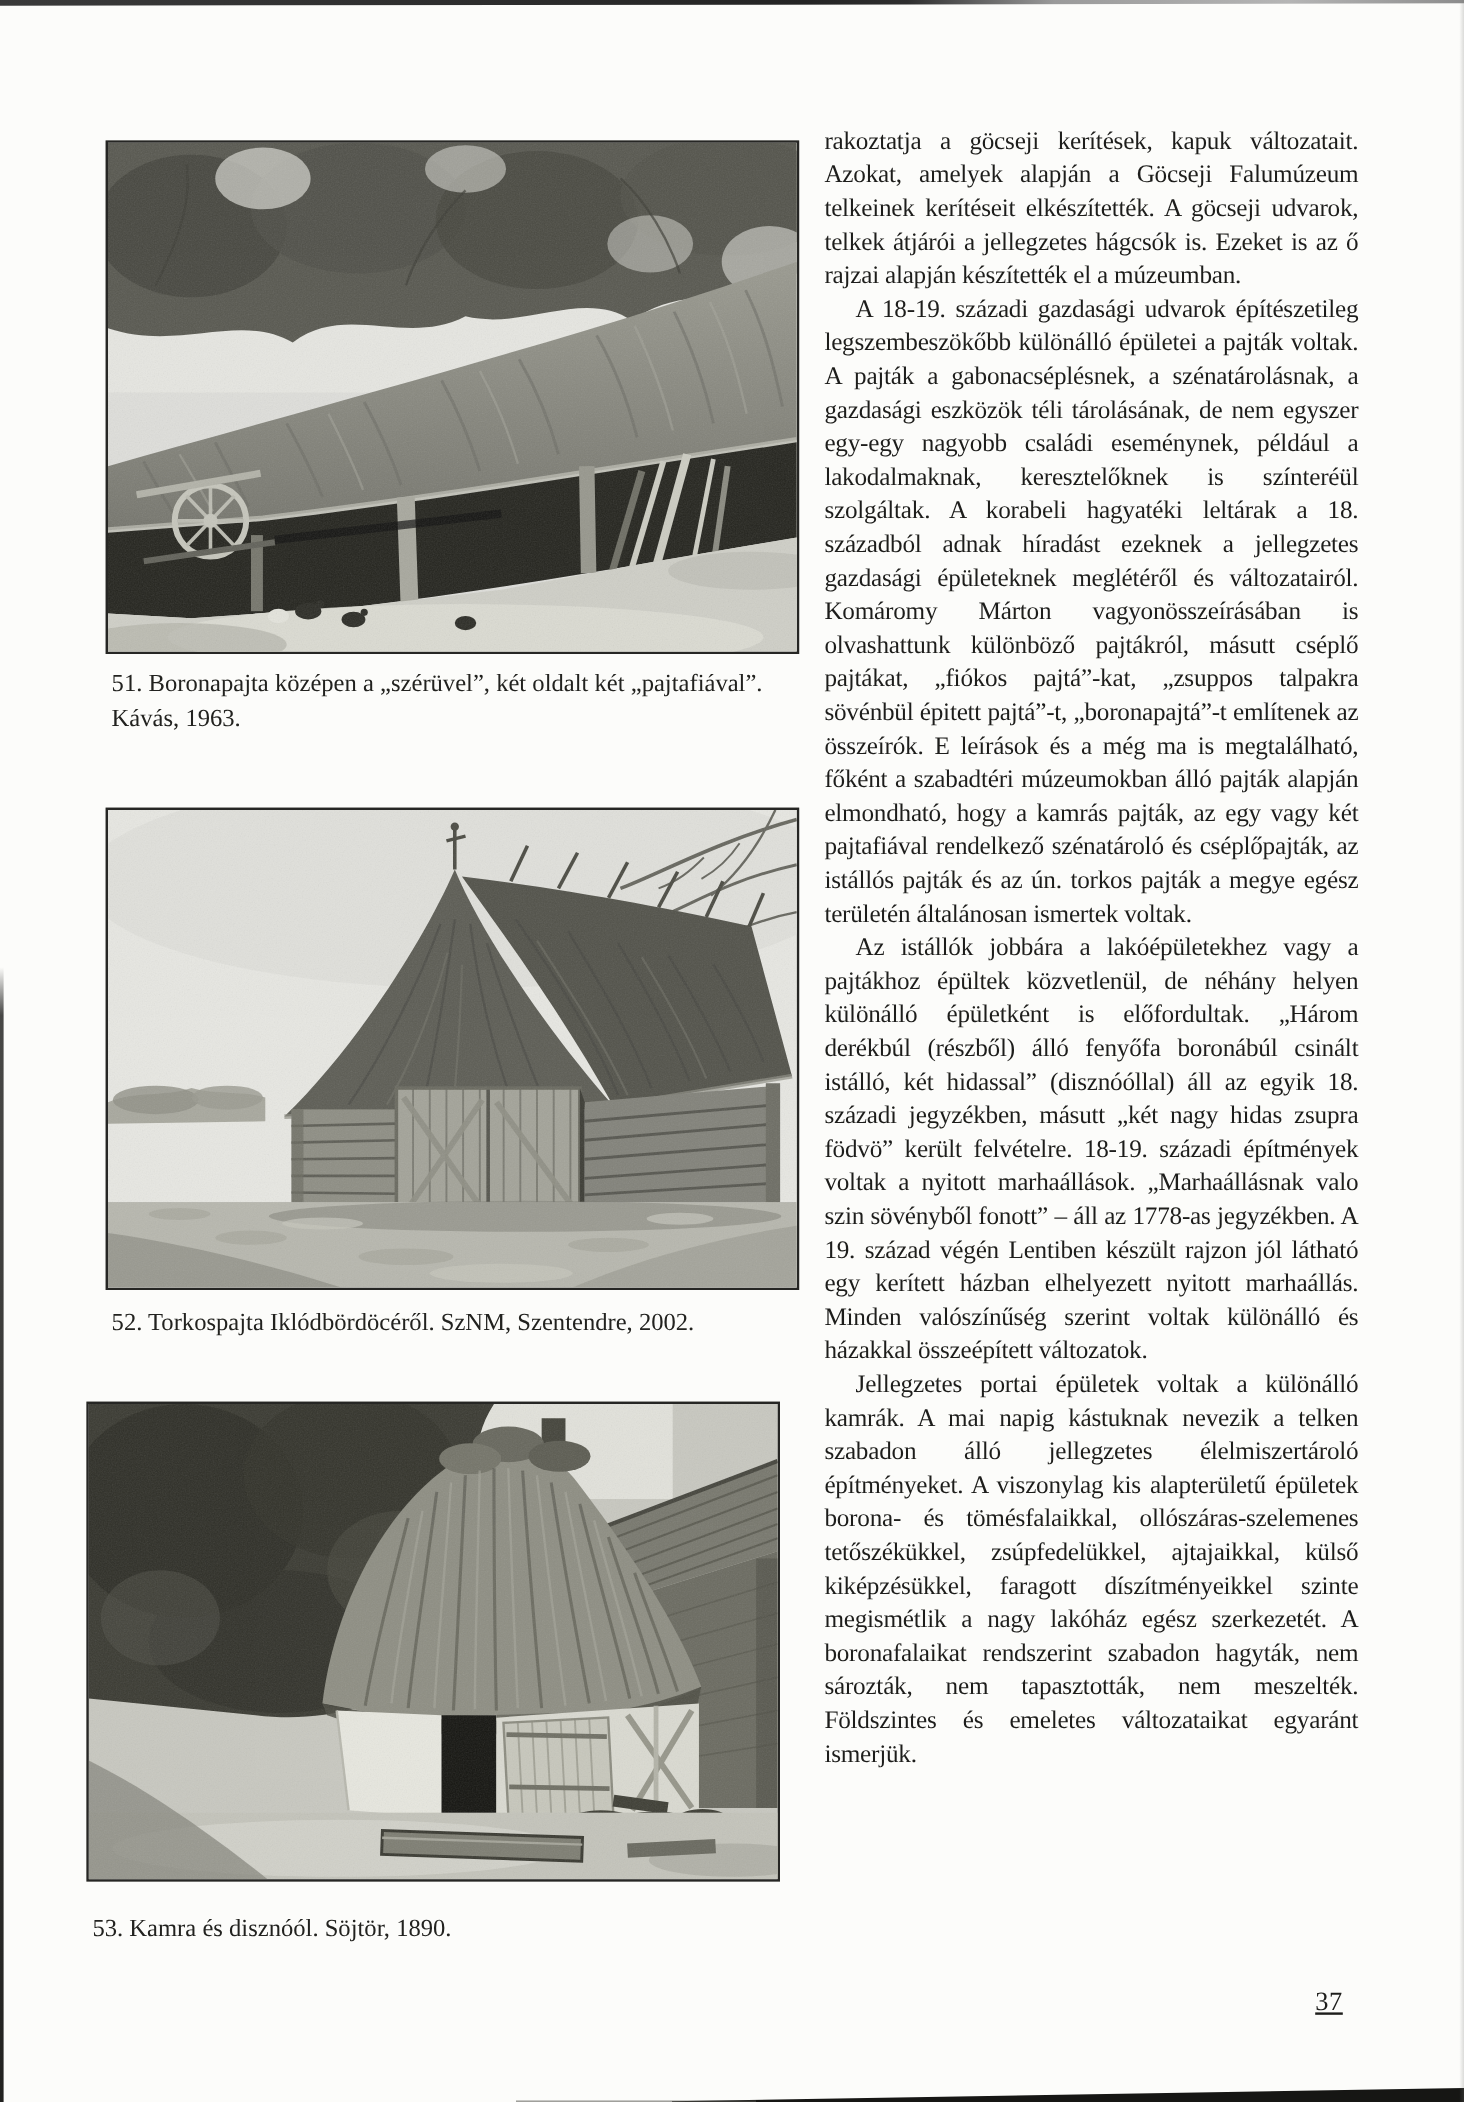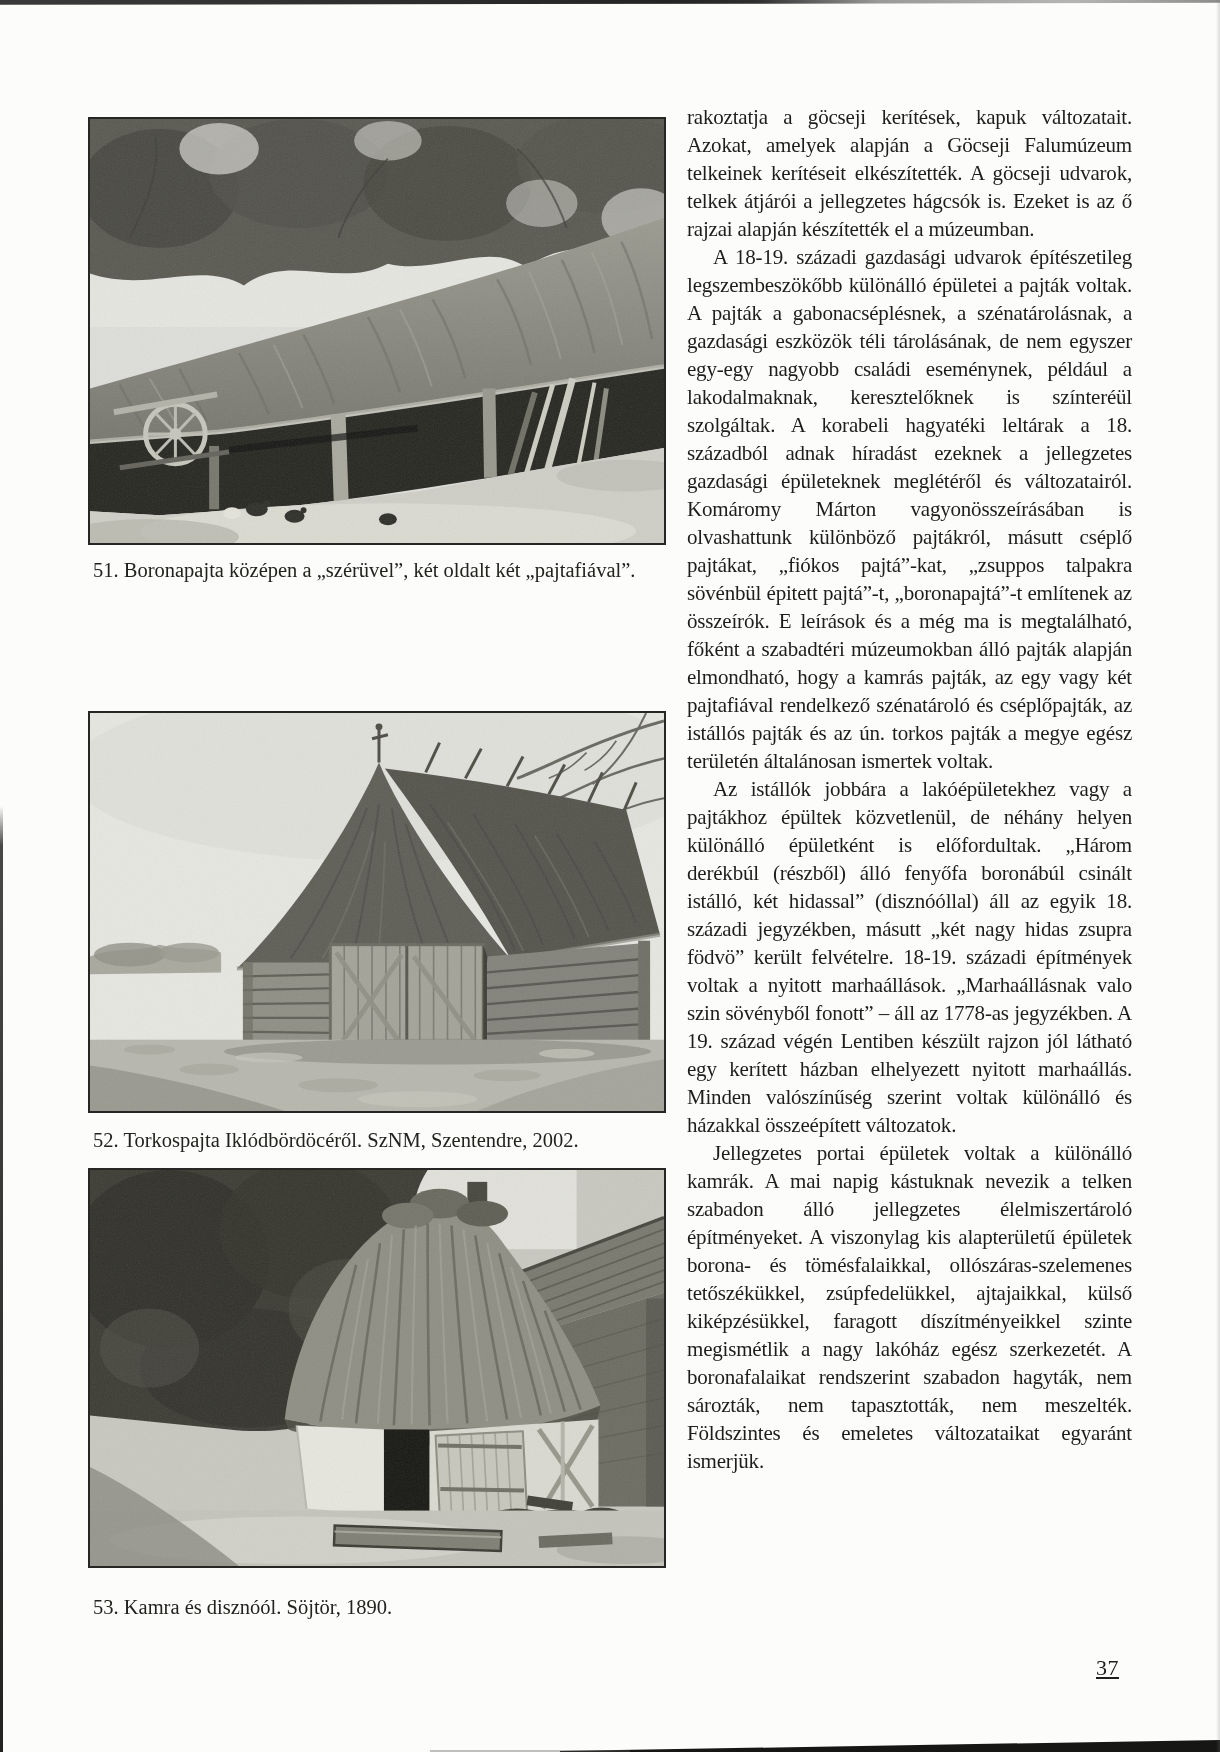--- a/index.html
+++ b/index.html
@@ -12,21 +12,21 @@
   .edge-bottom{position:absolute;left:0;bottom:0;width:1220px;height:13px;}
   .edge-left{position:absolute;left:0;top:806px;bottom:0;width:3px;
     background:linear-gradient(to bottom,rgba(40,40,38,0) 0,rgba(40,40,38,.85) 40px,#222220 100%);}
   .edge-right{position:absolute;right:0;top:0;bottom:0;width:4px;
     background:linear-gradient(to left,rgba(120,120,118,.25),rgba(120,120,118,0));}
   
   figure{position:absolute;margin:0;width:578px;}
   .photo{width:578px;border:2px solid #262624;box-sizing:border-box;background:#d8d8d2;line-height:0;}
   .photo svg{width:100%;height:100%;display:block;}
   .ph1{height:428px;} .ph2{height:402px;} .ph3{height:400px;}
-  .fig1{left:88px;top:117px;} .fig2{left:88px;top:711px;} .fig3{left:88px;top:1168px;}
+  .fig1{left:88px;top:117px;} .fig2{left:88px;top:673px;} .fig3{left:72px;top:1168px;}
   figcaption{font-size:20.5px;line-height:29px;color:#22221f;
     padding-left:5px;width:600px;}
   .fig1 figcaption{margin-top:11px;}
   .fig2 figcaption{margin-top:13px;}
   .fig3 figcaption{margin-top:25px;}
   figcaption span{display:block;}
   
   .textcol{position:absolute;left:687px;top:103px;width:445px;
     font-size:21px;line-height:28px;text-align:justify;letter-spacing:-0.2px;
     hyphens:auto;-webkit-hyphens:auto;}
@@ -122,20 +122,21 @@
           <ellipse cx="206" cy="401" rx="10" ry="6.5"></ellipse>
           <circle cx="215" cy="395" r="3"></circle>
           <ellipse cx="300" cy="404" rx="9" ry="6"></ellipse>
         </g>
         <ellipse cx="143" cy="398" rx="9" ry="6" fill="#e4e4dc"></ellipse>
         <rect width="578" height="428" filter="url(#grain1)" opacity="0.14"></rect>
       </svg>
     </div>
     <figcaption>
       <span>51. Boronapajta középen a „szérüvel”, két oldalt két „pajtafiával”.</span>
+      <span>Kávás, 1963.</span>
     </figcaption>
   </figure>
 
   <figure class="fig2">
     <div class="photo ph2">
       <svg viewBox="0 0 578 402" preserveAspectRatio="none" role="img" aria-label="Fekete-fehér fénykép: mezőn álló torkospajta meredek csúcsos zsúptetővel, boronafalakkal és deszkakapuval">
         <defs>
           <filter id="grain2">
               <feTurbulence type="fractalNoise" baseFrequency="0.9" numOctaves="2" stitchTiles="stitch"></feTurbulence>
               <feColorMatrix type="saturate" values="0"></feColorMatrix>

